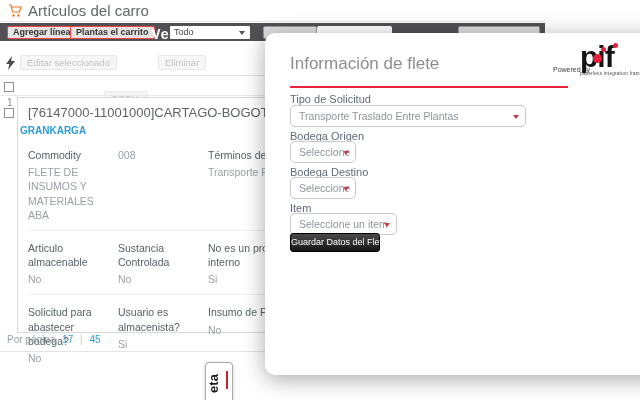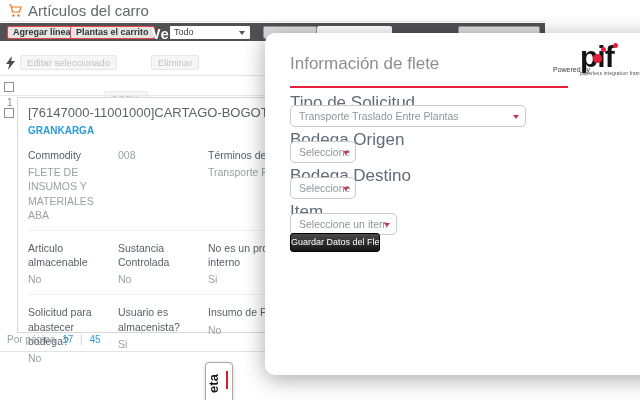--- a/index.html
+++ b/index.html
@@ -31,34 +31,34 @@
   .sliver.s2 { left:317px; width:75px; background:#ffffff; }
   .sliver.s3 { left:458px; width:82px; background:#dedede; border:1px solid #9a9a9a; }
 
   
   .flash-icon { position:absolute; left:5px; top:56px; }
   .dis-btn { position:absolute; top:55px; height:15px; line-height:13px; background:#f6f6f6;
              border:1px solid #e7e7e7; border-radius:2px; color:#c2c2c2; font-size:9.5px;
              padding:0 6px; white-space:nowrap; }
   .dis-btn.d1 { left:20px; }
   .dis-btn.d2 { left:104px;margin-top:36px; }
-  .dis-btn.d3 { left:151px; }
+  .dis-btn.d3 { left:158px; }
   .divider-a { position:absolute; left:0; top:75px; width:545px; height:1px; background:#e3e3e3; }
   .divider-b { position:absolute; left:0; top:95px; width:545px; height:1px; background:#e8e8e8; }
 
   .checkbox { position:absolute; width:10px; height:10px; border:1px solid #8f8f8f; background:#fff; }
   .cb-all { left:4px; top:82px; }
   .cb-row { left:4px; top:108px; }
   .row-num { position:absolute; left:7px; top:97px; font-size:10px; color:#8a8a8a; }
 
   
   .item-card { position:absolute; left:17px; top:97px; width:575px; height:236px;
                border:1px solid #d8d8d8; background:#fff; }
   .card-title { margin:7px 10px 0; font-size:13px; color:#5f6368; white-space:nowrap; overflow:hidden; }
-  .vendor-link { margin:4px 10px 0; font-size:10px; font-weight:bold; color:#2b9cd8;
+  .vendor-link { margin:4px 2px 0; font-size:10px; font-weight:bold; color:#2b9cd8;
                  display:inline-block; cursor:pointer; }
   .frow { display:flex; margin:0 10px; padding-top:10px; min-height:52px; }
   .frow.bordered { border-top:1px solid #f0f0f0; margin-top:8px; }
   .fcell { width:90px; padding-right:5px; font-size:10.5px; }
   .flabel { color:#57606a; line-height:1.35; margin-bottom:3px; }
   .fvalue { color:#9aa0a6; line-height:1.35; }
 
   
   .pagination { position:absolute; left:7px; top:334px; font-size:10px; color:#9aa0a6; }
   .pagination span { margin-right:4px; }
@@ -81,21 +81,21 @@
   .red-rule { position:absolute; left:25px; top:53px; width:278px; height:2px; background:#e8213d; }
   .powered { position:absolute; left:288px; top:33px; font-size:7px; color:#3c3c3c; }
   .pif-logo { position:absolute; left:315px; top:6px; width:68px; height:48px; }
   .pif-text { font-size:30px; font-weight:bold; color:#141414; letter-spacing:-1px; line-height:36px; }
   .pif-dot { position:absolute; border-radius:50%; background:#e8213d; }
   .pif-dot.big { left:13px; top:15px; width:9px; height:9px; }
   .pif-dot.di  { left:21px; top:8px;  width:5px; height:5px; }
   .pif-dot.df  { left:33px; top:4px;  width:5px; height:5px; }
   .pif-sub { font-size:4.5px; color:#444; letter-spacing:0.3px; margin-top:-4px; white-space:nowrap; }
 
-  .m-label { position:absolute; left:25px; font-size:17px; color:#5f6b78; white-space:nowrap;text-align:right; }
+  .m-label { position:absolute; left:25px; font-size:11px; color:#5f6b78; white-space:nowrap;text-align:right; }
   .m-select { position:absolute; left:25px; height:22px; background:#fff; border:1px solid #c9c9c9;
               border-radius:5px; font-size:10.5px; color:#8d959c; line-height:20px;
               padding:0 18px 0 8px; white-space:nowrap; overflow:hidden; cursor:pointer; }
   .m-chevron { position:absolute; right:6px; top:9px; width:0; height:0;
                border-left:3px solid transparent; border-right:3px solid transparent;
                border-top:4px solid #cb3848; }
   .lbl1 { top:60px; }  .sel1 { top:72px;  width:236px; }
   .lbl2 { top:97px; }  .sel2 { top:108px; width:66px; }
   .lbl3 { top:133px; } .sel3 { top:144px; width:66px; }
   .lbl4 { top:169px; } .sel4 { top:180px; width:107px; }

